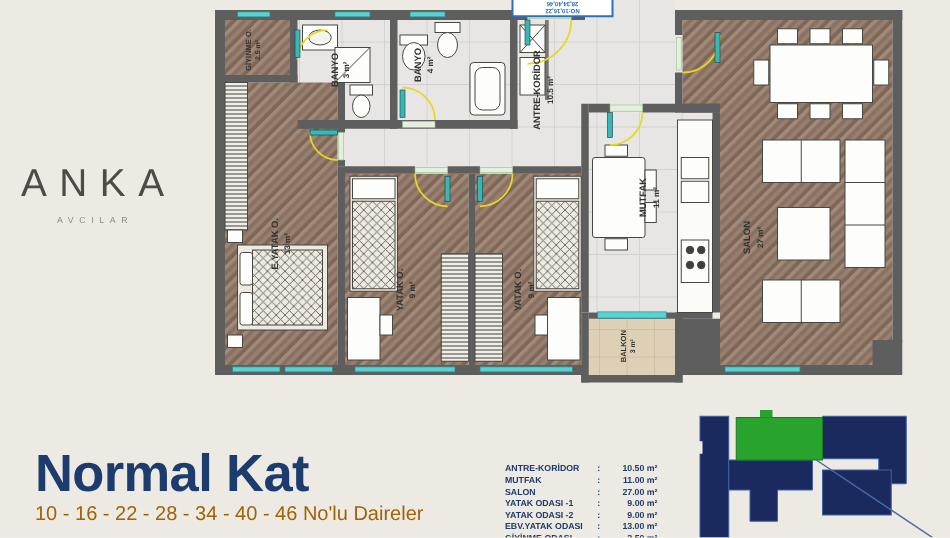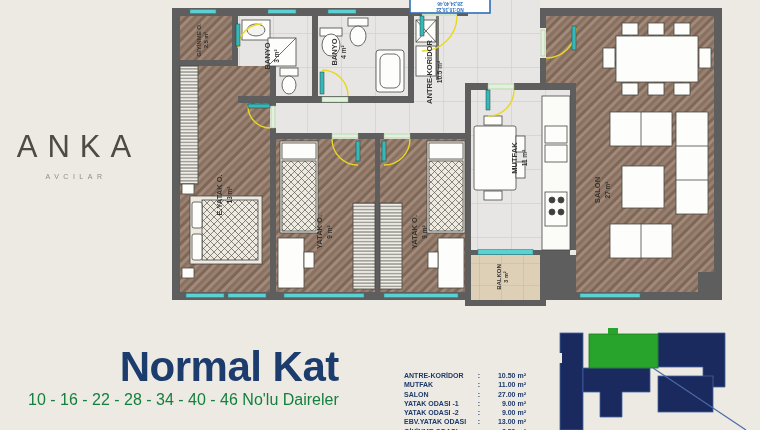--- a/index.html
+++ b/index.html
@@ -9,23 +9,23 @@
   
   .logo{position:absolute;left:14px;top:122px;width:120px;text-align:center;color:#4e4b45;}
   .logo-row{display:flex;align-items:center;justify-content:center;height:48px;}
   .logo-letter{font-size:31px;font-weight:400;line-height:1;padding:0 5px;}
   .logo-bar{width:1px;height:46px;background:#b8b5ad;}
   .bar-up{transform:translateY(-7px);}
   .bar-down{transform:translateY(7px);}
   .logo-sub{font-size:7px;letter-spacing:4.5px;color:#8f8c84;margin-top:3px;padding-left:4px;}
 
   
-  .title-block{position:absolute;left:28px;top:345px;color:#1c3c6d;text-align:right;}
+  .title-block{position:absolute;left:28px;top:357px;color:#1c3c6d;}
   .title-block h1{margin:0;font-size:42px;font-weight:bold;letter-spacing:-0.5px;line-height:1.05;}
-  .subtitle{font-size:16px;margin-top:2px;font-weight:400;color:#15803d;}
+  .subtitle{font-size:16px;margin-top:2px;font-weight:400;color:#a16207;}
 
   
   .legend{position:absolute;left:404px;top:371px;width:122px;color:#1e3a68;font-size:7px;font-weight:bold;}
   .legend-row{display:flex;line-height:9.3px;}
   .l-lab{flex:1;text-align:left;}
   .l-col{width:10px;text-align:center;}
   .l-val{width:42px;text-align:right;}
 
   
   .plan-svg{position:absolute;left:172px;top:0;}

